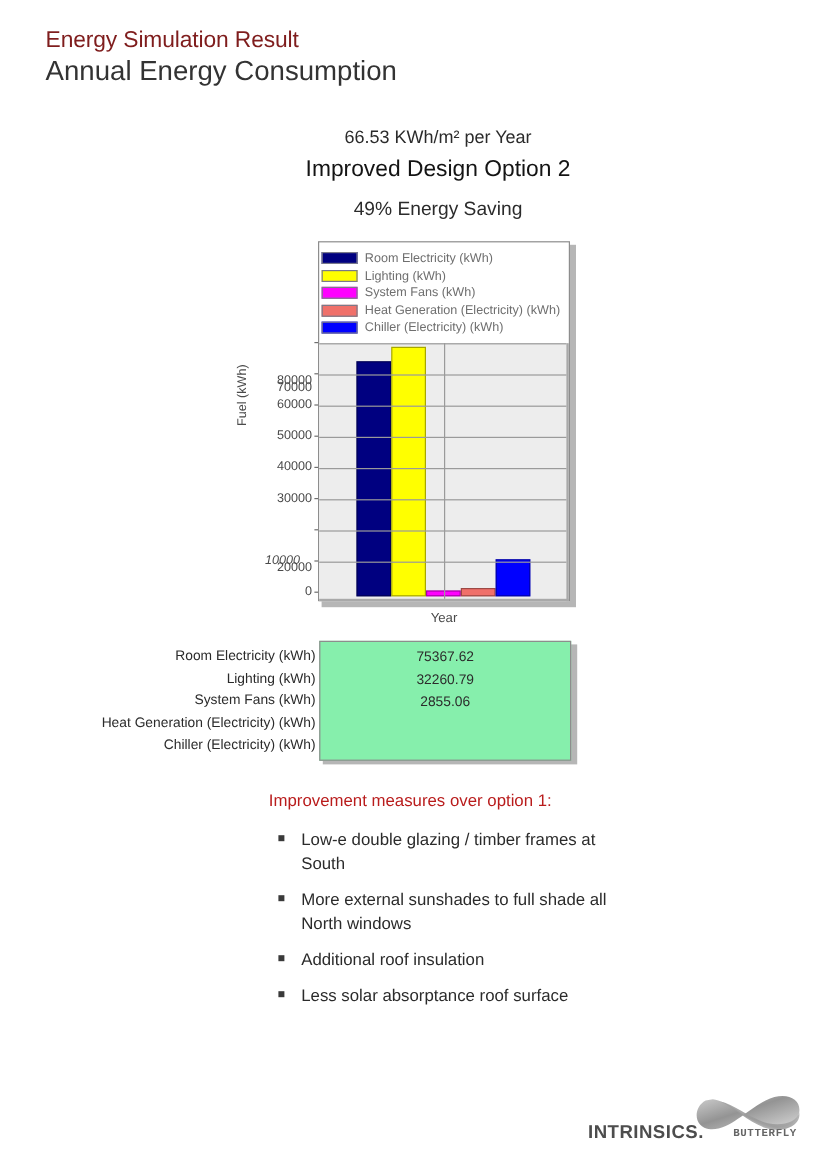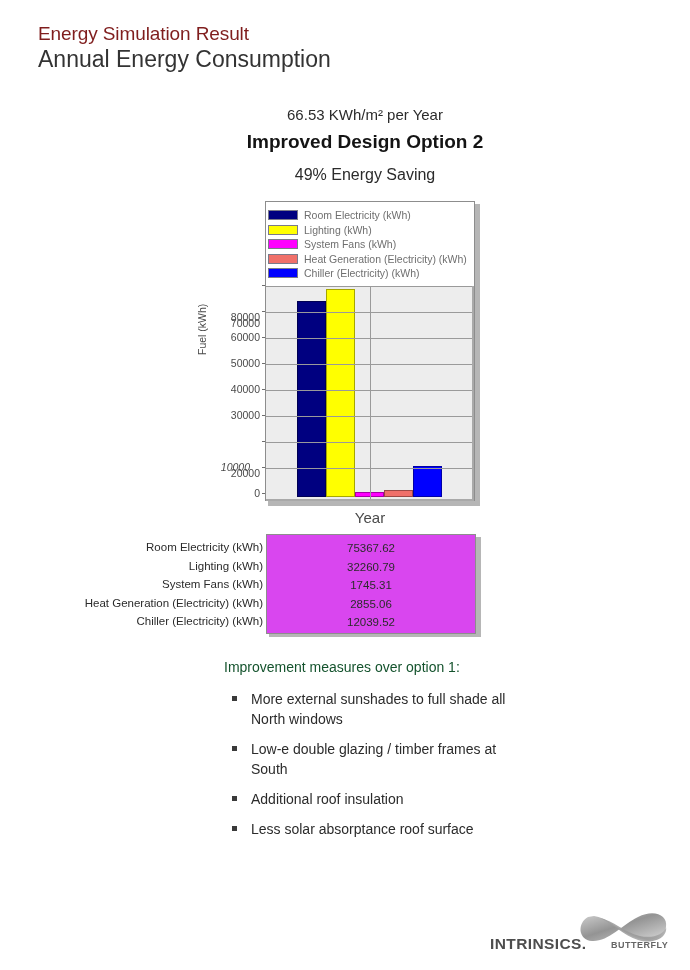--- a/index.html
+++ b/index.html
@@ -46,21 +46,21 @@
     width: 390px;
     text-align: center;
   }
   .cap-kwh {
     font-size: 15px;
     color: #2b2b2b;
     line-height: 21px;
   }
   .cap-option {
     font-size: 19px;
-    font-weight: bold;
+    font-weight: normal;
     color: #141414;
     line-height: 27px;
     margin-top: 3px;
   }
   .cap-saving {
     font-size: 16px;
     color: #2b2b2b;
     line-height: 23px;
     margin-top: 8px;
   }
@@ -183,21 +183,21 @@
     transform: rotate(-90deg);
     transform-origin: left top;
     white-space: nowrap;
   }
   .xaxis-title {
     position: absolute;
     left: 265px;
     top: 509px;
     width: 210px;
     text-align: center;
-    font-size: 15px;
+    font-size: 11px;
     color: #4a4a4a;
   }
 
   
   .table-labels {
     position: absolute;
     left: 0px;
     top: 538px;
     width: 263px;
     text-align: right;
@@ -215,42 +215,42 @@
     width: 212px;
     height: 100px;
     background: #b6b6b6;
   }
   .values-box {
     position: absolute;
     left: 266px;
     top: 534px;
     width: 210px;
     height: 100px;
-    background: #d946ef;
+    background: #86efac;
     border: 1px solid #8d8d8d;
     box-sizing: border-box;
     padding-top: 4px;
     text-align: center;
   }
   .values-box div {
     font-size: 11.5px;
     color: #2b2b2b;
     line-height: 18.6px;
   }
 
   
   .improve-wrap {
     position: absolute;
     left: 224px;
     top: 657px;
     width: 300px;
   }
   .improve-head {
     font-size: 14px;
-    color: #14532d;
+    color: #b91c1c;
     line-height: 20px;
   }
   .improve-list {
     margin: 12px 0 0 0;
     padding: 0;
     list-style: none;
   }
   .improve-list li {
     position: relative;
     padding-left: 27px;
@@ -294,20 +294,21 @@
     height: 50px;
   }
   .butterfly-text {
     position: absolute;
     left: 128px;
     top: 35px;
     font-size: 9px;
     font-weight: bold;
     letter-spacing: 0.5px;
     color: #666666;
+    font-family: Liberation Mono, monospace;
   }
 </style>
 </head>
 <body>
 
 <div class="header">
   <div class="title-main">Energy Simulation Result</div>
   <div class="title-sub">Annual Energy Consumption</div>
 </div>
 
@@ -393,30 +394,28 @@
     <div>Room Electricity (kWh)</div>
     <div>Lighting (kWh)</div>
     <div>System Fans (kWh)</div>
     <div>Heat Generation (Electricity) (kWh)</div>
     <div>Chiller (Electricity) (kWh)</div>
   </div>
 <div class="values-shadow"></div>
 <div class="values-box" id="values-box">
     <div>75367.62</div>
     <div>32260.79</div>
-    <div>1745.31</div>
     <div>2855.06</div>
-    <div>12039.52</div>
   </div>
 
 <div class="improve-wrap">
   <div class="improve-head">Improvement measures over option 1:</div>
   <ul class="improve-list" id="improve-list">
+      <li><span class="bullet"></span><span>Low-e double glazing / timber frames at South</span></li>
       <li><span class="bullet"></span><span>More external sunshades to full shade all North windows</span></li>
-      <li><span class="bullet"></span><span>Low-e double glazing / timber frames at South</span></li>
       <li><span class="bullet"></span><span>Additional roof insulation</span></li>
       <li><span class="bullet"></span><span>Less solar absorptance roof surface</span></li>
     </ul>
 </div>
 
 <div class="footer">
   <div class="intrinsics">INTRINSICS.</div>
   <svg class="butterfly-logo" viewBox="0 0 96 50">
     <defs>
       <linearGradient id="bgrad" x1="0" y1="0" x2="1" y2="1">

